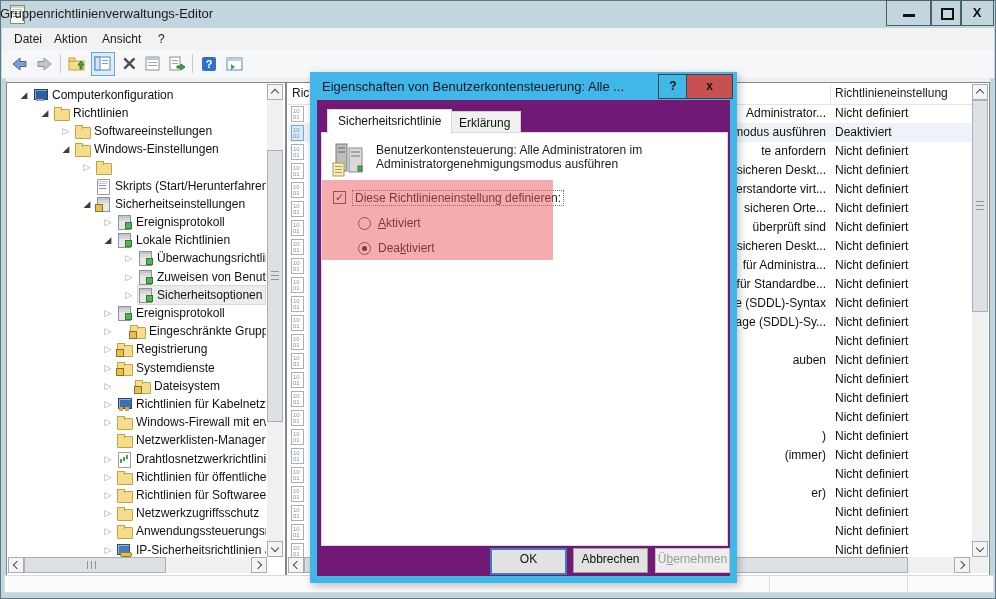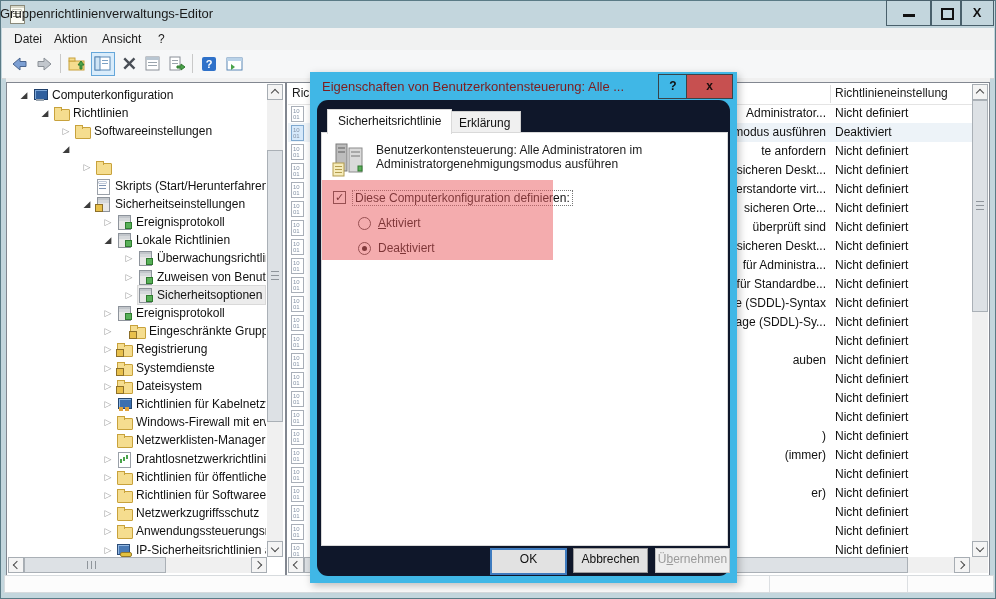--- a/index.html
+++ b/index.html
@@ -105,26 +105,26 @@
   #tree-hsb{left:1px;top:474px;width:259px;height:16px;}
   #list-vsb{left:685px;top:1px;width:16px;height:473px;}
   #list-hsb{left:1px;top:474px;width:700px;height:16px;}
 
   
   #statusbar{left:4px;top:575px;width:988px;height:16px;background:#fcfcfc;border:1px solid #d7dbde;}
   .status-div{position:absolute;top:0;width:1px;height:16px;background:#dcdfe2;}
 
   
   #dialog{left:310px;top:72px;width:427px;height:511px;background:#40b7e6;box-shadow:2px 3px 8px rgba(0,0,0,.25);z-index:50;}
-  #dlg-title{left:12px;top:7px;width:340px;white-space:nowrap;overflow:hidden;font-size:13px;color:#7f1d1d;}
+  #dlg-title{left:12px;top:7px;width:340px;white-space:nowrap;overflow:hidden;font-size:13px;color:#0f172a;}
   #dlg-help{left:348px;top:2px;width:28px;height:23px;border:1px solid #38444a;text-align:center;
       line-height:23px;font-weight:bold;color:#101010;}
   #dlg-close{left:376px;top:2px;width:45px;height:23px;border:1px solid #38444a;background:#c75050;
       text-align:center;line-height:23px;font-weight:bold;color:#1a0d0d;}
-  #dlg-body{left:7px;top:28px;width:413px;height:476px;background:#0f172a;border-radius:11px;}
+  #dlg-body{left:7px;top:28px;width:413px;height:476px;background:#701a75;}
   .tab{position:absolute;height:23px;line-height:23px;padding:0 10px;border:1px solid #d9d9d9;border-bottom:none;}
   #tab-0{left:10px;top:9px;background:#fff;z-index:3;height:24px;}
   #tab-1{left:131px;top:11px;background:#f0f0f0;height:21px;border-color:#cfcfcf;}
   #dlg-page{left:4px;top:32px;width:405px;height:412px;background:#fff;border:1px solid #d9d9d9;}
   #policy-icon{left:9px;top:8px;}
   #policy-name{left:54px;top:10px;width:335px;line-height:14px;color:#1a1a1a;}
   #define-check{left:11px;top:58px;width:11px;height:11px;background:#fff;border:1px solid #454545;
       font-size:11px;line-height:11px;text-align:center;font-weight:bold;}
   #define-label{left:30px;top:57px;padding:0 2px;border:1px dotted #777;}
   .radio{position:absolute;width:11px;height:11px;border:1px solid #454545;border-radius:50%;background:#fff;}
@@ -244,20 +244,24 @@
       </div>
       <div class="titem" style="top: 37.9px; left: 0px; right: 0px;">
         <span class="exp" style="left: 51px;">▷</span>
         <span class="hl" style="left: 67px;">
           <span class="ticon folder-icon"></span>
           <span class="tlabel">Softwareeinstellungen</span>
         </span>
       </div>
       <div class="titem" style="top: 56.1px; left: 0px; right: 0px;">
         <span class="exp open" style="left: 51px;">◢</span>
+        <span class="hl" style="left: 67px;">
+          <span class="ticon folder-icon"></span>
+          <span class="tlabel">Windows-Einstellungen</span>
+        </span>
       </div>
       <div class="titem" style="top: 74.3px; left: 0px; right: 0px;">
         <span class="exp" style="left: 72px;">▷</span>
         <span class="hl" style="left: 88px;">
           <span class="ticon folder-icon"></span>
         </span>
       </div>
       <div class="titem" style="top: 92.5px; left: 0px; right: 0px;">
         <span class="hl" style="left: 88px;">
           <span class="ticon script-icon"></span>
@@ -337,21 +341,21 @@
         <span class="exp" style="left: 93px;">▷</span>
         <span class="hl" style="left: 109px;">
           <span class="ticon folder-lock-icon">
             <span class="lock"></span>
           </span>
           <span class="tlabel">Systemdienste</span>
         </span>
       </div>
       <div class="titem" style="top: 292.7px; left: 0px; right: 0px;">
         <span class="exp" style="left: 93px;">▷</span>
-        <span class="hl" style="left: 109px;">
+        <span class="hl" style="left: 127px;">
           <span class="ticon folder-lock-icon">
             <span class="lock"></span>
           </span>
           <span class="tlabel">Dateisystem</span>
         </span>
       </div>
       <div class="titem" style="top: 310.9px; left: 0px; right: 0px;">
         <span class="exp" style="left: 93px;">▷</span>
         <span class="hl" style="left: 109px;">
           <span class="ticon wired-network-icon"></span>
@@ -609,21 +613,21 @@
         <rect x="20" y="10" width="9" height="2" fill="#a8a8a8"></rect>
           <rect x="20" y="14" width="9" height="2" fill="#a8a8a8"></rect>
         <rect x="27" y="25" width="4" height="5" fill="#5cae5c" stroke="#2f7a2f"></rect>
         <rect x="2" y="22" width="11" height="13" fill="#f6ecba" stroke="#b39c4e"></rect>
         <rect x="4" y="25" width="7" height="1" fill="#b39c4e"></rect>
           <rect x="4" y="28" width="7" height="1" fill="#b39c4e"></rect>
           <rect x="4" y="31" width="7" height="1" fill="#b39c4e"></rect>
       </svg>
       <div class="abs" id="policy-name">Benutzerkontensteuerung: Alle Administratoren im Administratorgenehmigungsmodus ausführen</div>
       <div class="abs" id="define-check">✓</div>
-      <div class="abs" id="define-label">Diese Computerkonfiguration definieren:</div>
+      <div class="abs" id="define-label">Diese Richtlinieneinstellung definieren:</div>
       <div class="abs radio" id="radio-0"></div>
       <div class="abs" id="radio-0-label"><u>A</u>ktiviert</div>
       <div class="abs radio on" id="radio-1">
           <span class="dot"></span>
         </div>
       <div class="abs" id="radio-1-label">Dea<u>k</u>tiviert</div>
     </div>
     <div class="abs" id="dlg-highlight"></div>
     <div class="dlg-btn" id="btn-ok">OK</div>
     <div class="dlg-btn" id="btn-cancel">Abbrechen</div>

